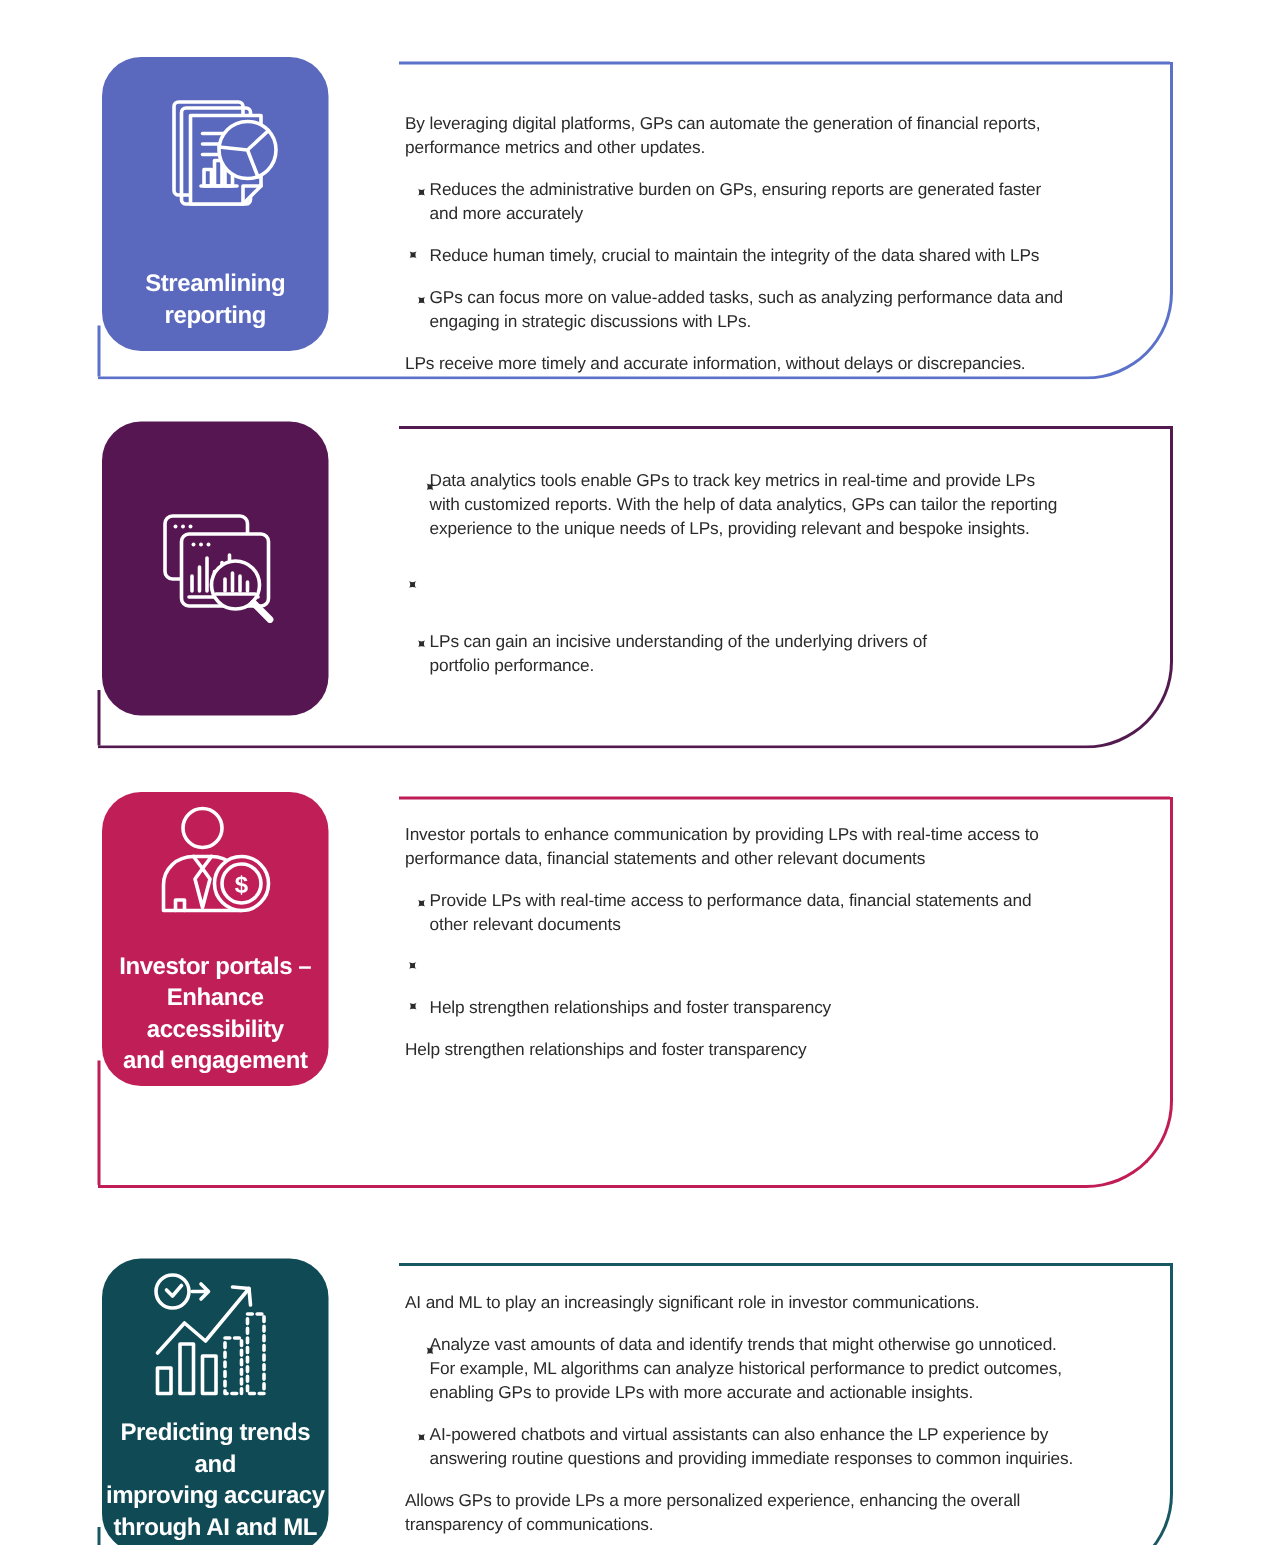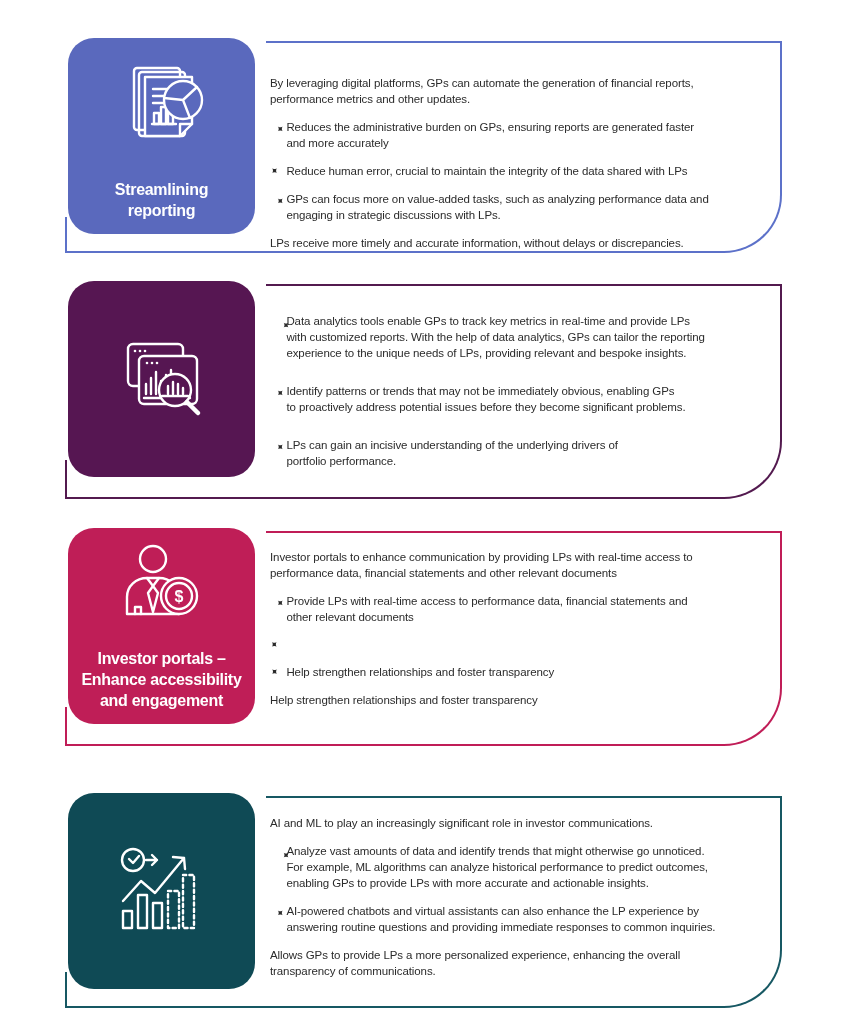--- a/index.html
+++ b/index.html
@@ -35,27 +35,27 @@
     background: var(--border);
   }
   .panel::after { 
     content: "";
     position: absolute;
     left: 0; top: 176px; bottom: 0; width: 2px;
     background: var(--border);
   }
   .row1 .panel { height: 212px; padding-top: 34px; }
   .row2 .panel { height: 215px; padding-top: 29px; }
-  .row3 .panel { height: 215px; padding-top: 18px; }
+  .row3 .panel { height: 261px; padding-top: 18px; }
   .row4 .panel { height: 212px; padding-top: 19px; }
 
   .card {
     position: absolute;
     left: 68px; top: -3px;
-    width: 187px; height: 196px;
+    width: 151px; height: 196px;
     background: var(--card);
     border-radius: 26px;
     display: flex;
     flex-direction: column;
     align-items: center;
     z-index: 2;
   }
   .icon-wrap {
     flex: 1;
     display: flex;
@@ -111,21 +111,21 @@
     <div class="panel">
       <p class="para">By leveraging digital platforms, GPs can automate the generation of financial reports,
 performance metrics and other updates.</p>
       <div class="bullet">
         <span class="star">✦</span>
         <p class="para">Reduces the administrative burden on GPs, ensuring reports are generated faster
 and more accurately</p>
       </div>
       <div class="bullet">
         <span class="star">✦</span>
-        <p class="para">Reduce human error, crucial to maintain the integrity of the data shared with LPs</p>
+        <p class="para">Reduce human timely, crucial to maintain the integrity of the data shared with LPs</p>
       </div>
       <div class="bullet">
         <span class="star">✦</span>
         <p class="para">GPs can focus more on value-added tasks, such as analyzing performance data and
 engaging in strategic discussions with LPs.</p>
       </div>
       <p class="para outro">LPs receive more timely and accurate information, without delays or discrepancies.</p>
     </div>
     <div class="card">
       <div class="icon-wrap">
@@ -153,22 +153,20 @@
   <section class="row row2" style="--card: #561652; --border: #531a4f;">
     <div class="panel">
       <div class="bullet">
         <span class="star">✦</span>
         <p class="para">Data analytics tools enable GPs to track key metrics in real-time and provide LPs
 with customized reports. With the help of data analytics, GPs can tailor the reporting
 experience to the unique needs of LPs, providing relevant and bespoke insights.</p>
       </div>
       <div class="bullet">
         <span class="star">✦</span>
-        <p class="para">Identify patterns or trends that may not be immediately obvious, enabling GPs
-to proactively address potential issues before they become significant problems.</p>
       </div>
       <div class="bullet">
         <span class="star">✦</span>
         <p class="para">LPs can gain an incisive understanding of the underlying drivers of
 portfolio performance.</p>
       </div>
     </div>
     <div class="card">
       <div class="icon-wrap">
         <svg viewBox="0 0 100 100" aria-hidden="true">
@@ -259,16 +257,19 @@
             <path d="M11 57 L29 37 L43 49 L72 14"></path>
             <path d="M61 13 l11 1 1 11"></path>
             <rect x="11" y="67" width="9" height="17"></rect>
             <rect x="26" y="51" width="9" height="33"></rect>
             <rect x="41" y="59" width="9" height="25"></rect>
             <rect x="56" y="47" width="11" height="37" stroke-dasharray="3.2 3.2"></rect>
             <rect x="71" y="31" width="11" height="53" stroke-dasharray="3.2 3.2"></rect>
           </g>
         </svg>
       </div>
+      <h2 class="card-title">Predicting trends and
+improving accuracy
+through AI and ML</h2>
     </div>
   </section>
 
 </div>
 
 </body></html>

